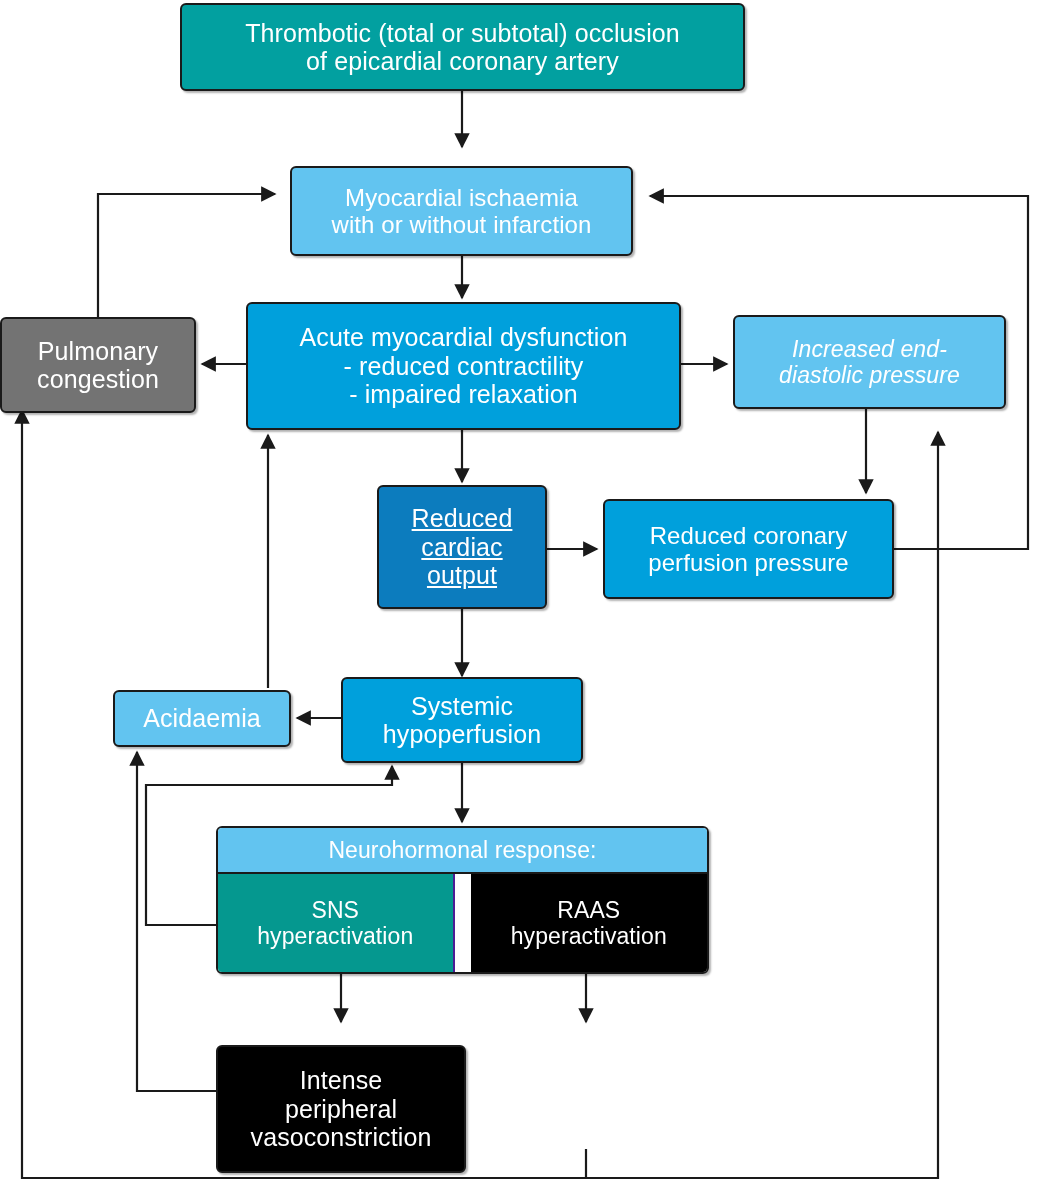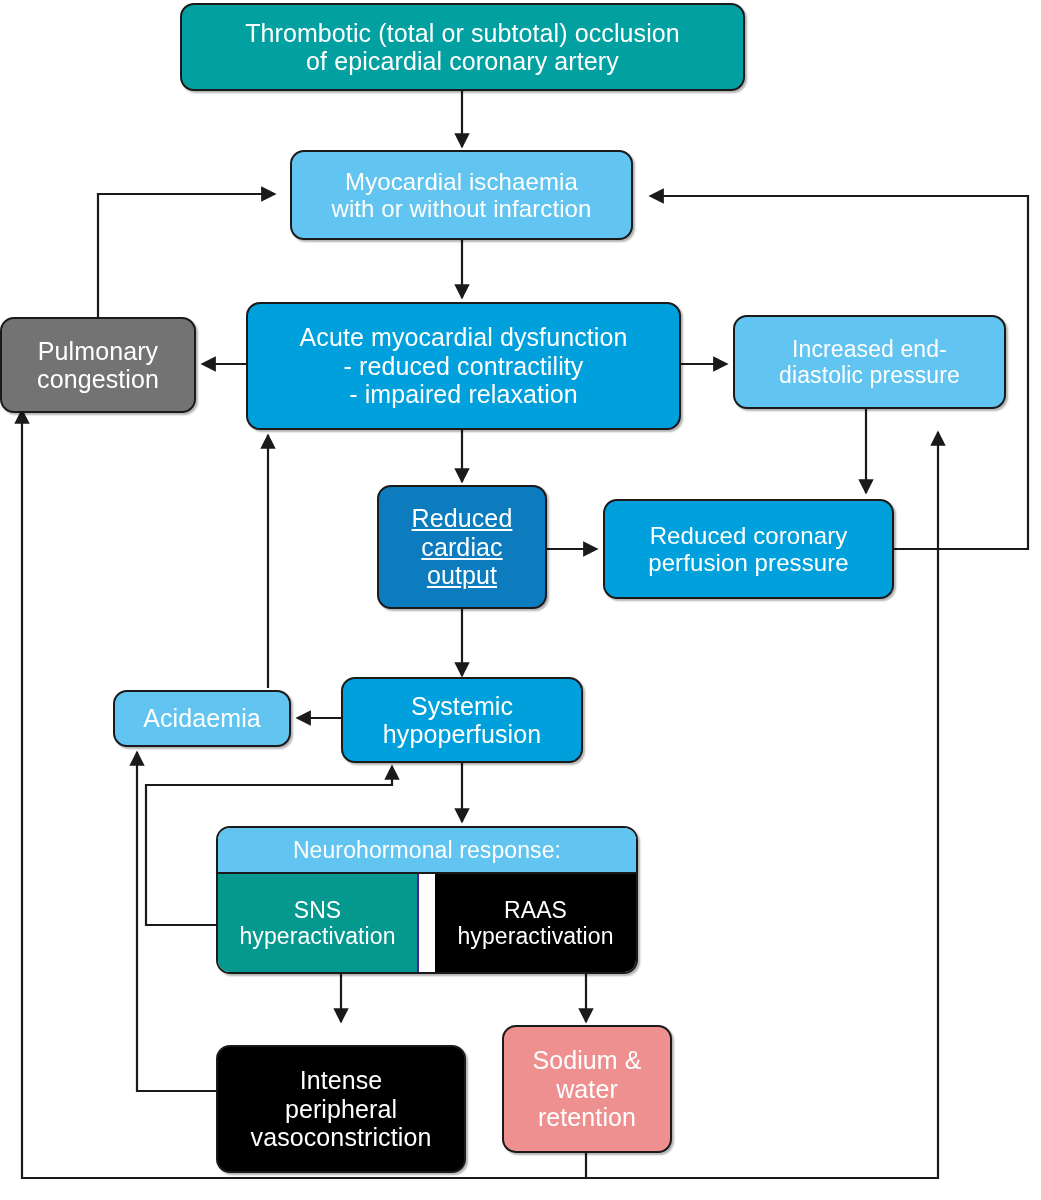--- a/index.html
+++ b/index.html
@@ -22,21 +22,21 @@
     left: 0;
     top: 0;
     width: 1041px;
     height: 1200px;
     pointer-events: none;
   }
   .node {
     position: absolute;
     box-sizing: border-box;
     border: 2px solid #1a1a1a;
-    border-radius: 14px;
+    border-radius: 6px;
     color: #ffffff;
     display: flex;
     flex-direction: column;
     align-items: center;
     justify-content: center;
     text-align: center;
     line-height: 1.14;
     letter-spacing: 0.1px;
     box-shadow: 2px 2px 2px rgba(0,0,0,0.30);
     z-index: 2;
@@ -45,21 +45,21 @@
     display: block;
     width: 100%;
     padding: 0 6px;
     box-sizing: border-box;
     white-space: pre-line;
   }
   .n-thrombotic { background: #02A0A0; }
   .n-ischaemia  { background: #62C4F0; }
   .n-dysfunction{ background: #00A0DC; }
   .n-pulmonary  { background: #737373; }
-  .n-edp        { background: #62C4F0; }
+  .n-edp        { background: #62C4F0; font-style: italic; }
   .n-rco        { background: #0C7CBE; }
   .n-rcpp       { background: #00A0DC; }
   .n-acidaemia  { background: #62C4F0; }
   .n-syshypo    { background: #00A0DC; }
   .n-vasocon    { background: #000000; margin-top: 20px; }
   .n-sodium     { background: #EE9090; }
 
   
   .n-neuro {
     padding: 0;
@@ -147,21 +147,21 @@
       <path d="M 586 1178 L 22 1178 L 22 410" marker-end="url(#arrow)"></path>
 
     </g>
   </svg>
 
   <div class="node n-thrombotic" style="left:180px; top:3px; width:565px; height:88px; font-size:25px;">
     <span class="lines">Thrombotic (total or subtotal) occlusion
 of epicardial coronary artery</span>
   </div>
 
-  <div class="node n-ischaemia" style="left:290px; top:150px; width:343px; height:90px; font-size:24px;">
+  <div class="node n-ischaemia" style="left:290px; top:166px; width:343px; height:90px; font-size:24px;">
     <span class="lines">Myocardial ischaemia
 with or without infarction</span>
   </div>
 
   <div class="node n-dysfunction" style="left:246px; top:302px; width:435px; height:128px; font-size:25px;">
     <span class="lines">Acute myocardial dysfunction
 - reduced contractility
 - impaired relaxation</span>
   </div>
 
@@ -188,21 +188,21 @@
 
   <div class="node n-syshypo" style="left:341px; top:677px; width:242px; height:86px; font-size:25px;">
     <span class="lines">Systemic
 hypoperfusion</span>
   </div>
 
   <div class="node n-acidaemia" style="left:113px; top:690px; width:178px; height:57px; font-size:25px;">
     <span class="lines">Acidaemia</span>
   </div>
 
-  <div class="node n-neuro" style="left:216px; top:826px; width:422px; height:148px; font-size:23px;">
+  <div class="node n-neuro" style="left:216px; top:826px; width:493px; height:148px; font-size:23px;">
     <div class="neuro-header" style="height:46px;">
       <span>Neurohormonal response:</span>
     </div>
     <div class="neuro-cells">
       <div class="neuro-cell cell-sns">
         <span>SNS
 hyperactivation</span>
       </div>
       <div class="neuro-cell cell-raas">
         <span>RAAS
@@ -210,19 +210,14 @@
       </div>
     </div>
   </div>
 
   <div class="node n-vasocon" style="left:216px; top:1025px; width:250px; height:128px; font-size:25px;">
     <span class="lines">Intense
 peripheral
 vasoconstriction</span>
   </div>
 
-  <div class="node n-sodium" style="left:502px; top:1025px; width:170px; height:128px; font-size:25px;">
-    <span class="lines">Sodium &amp;
-water
-retention</span>
-  </div>
 
 </div>
 
 </body></html>

